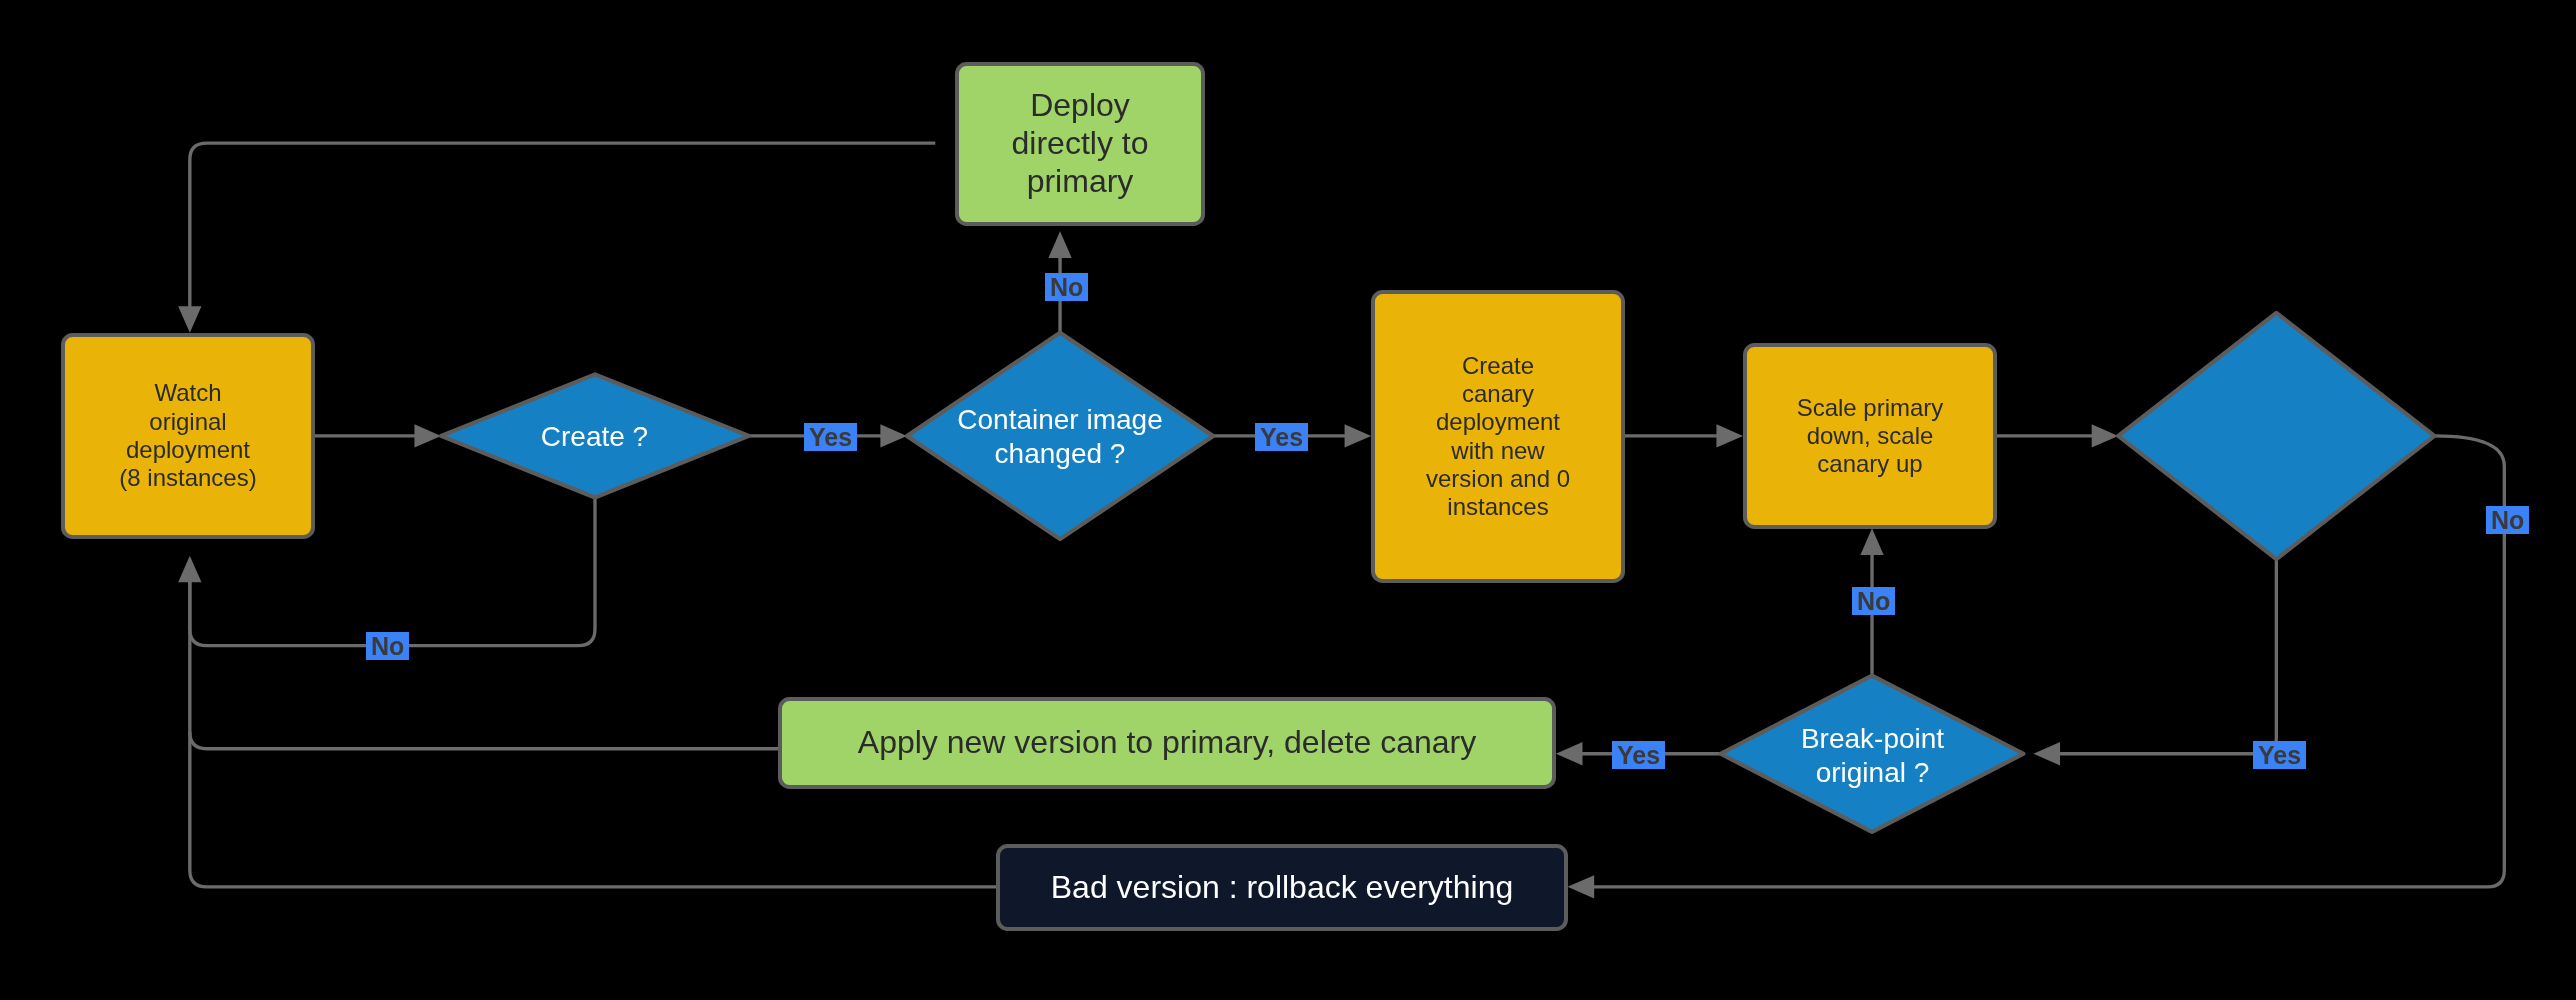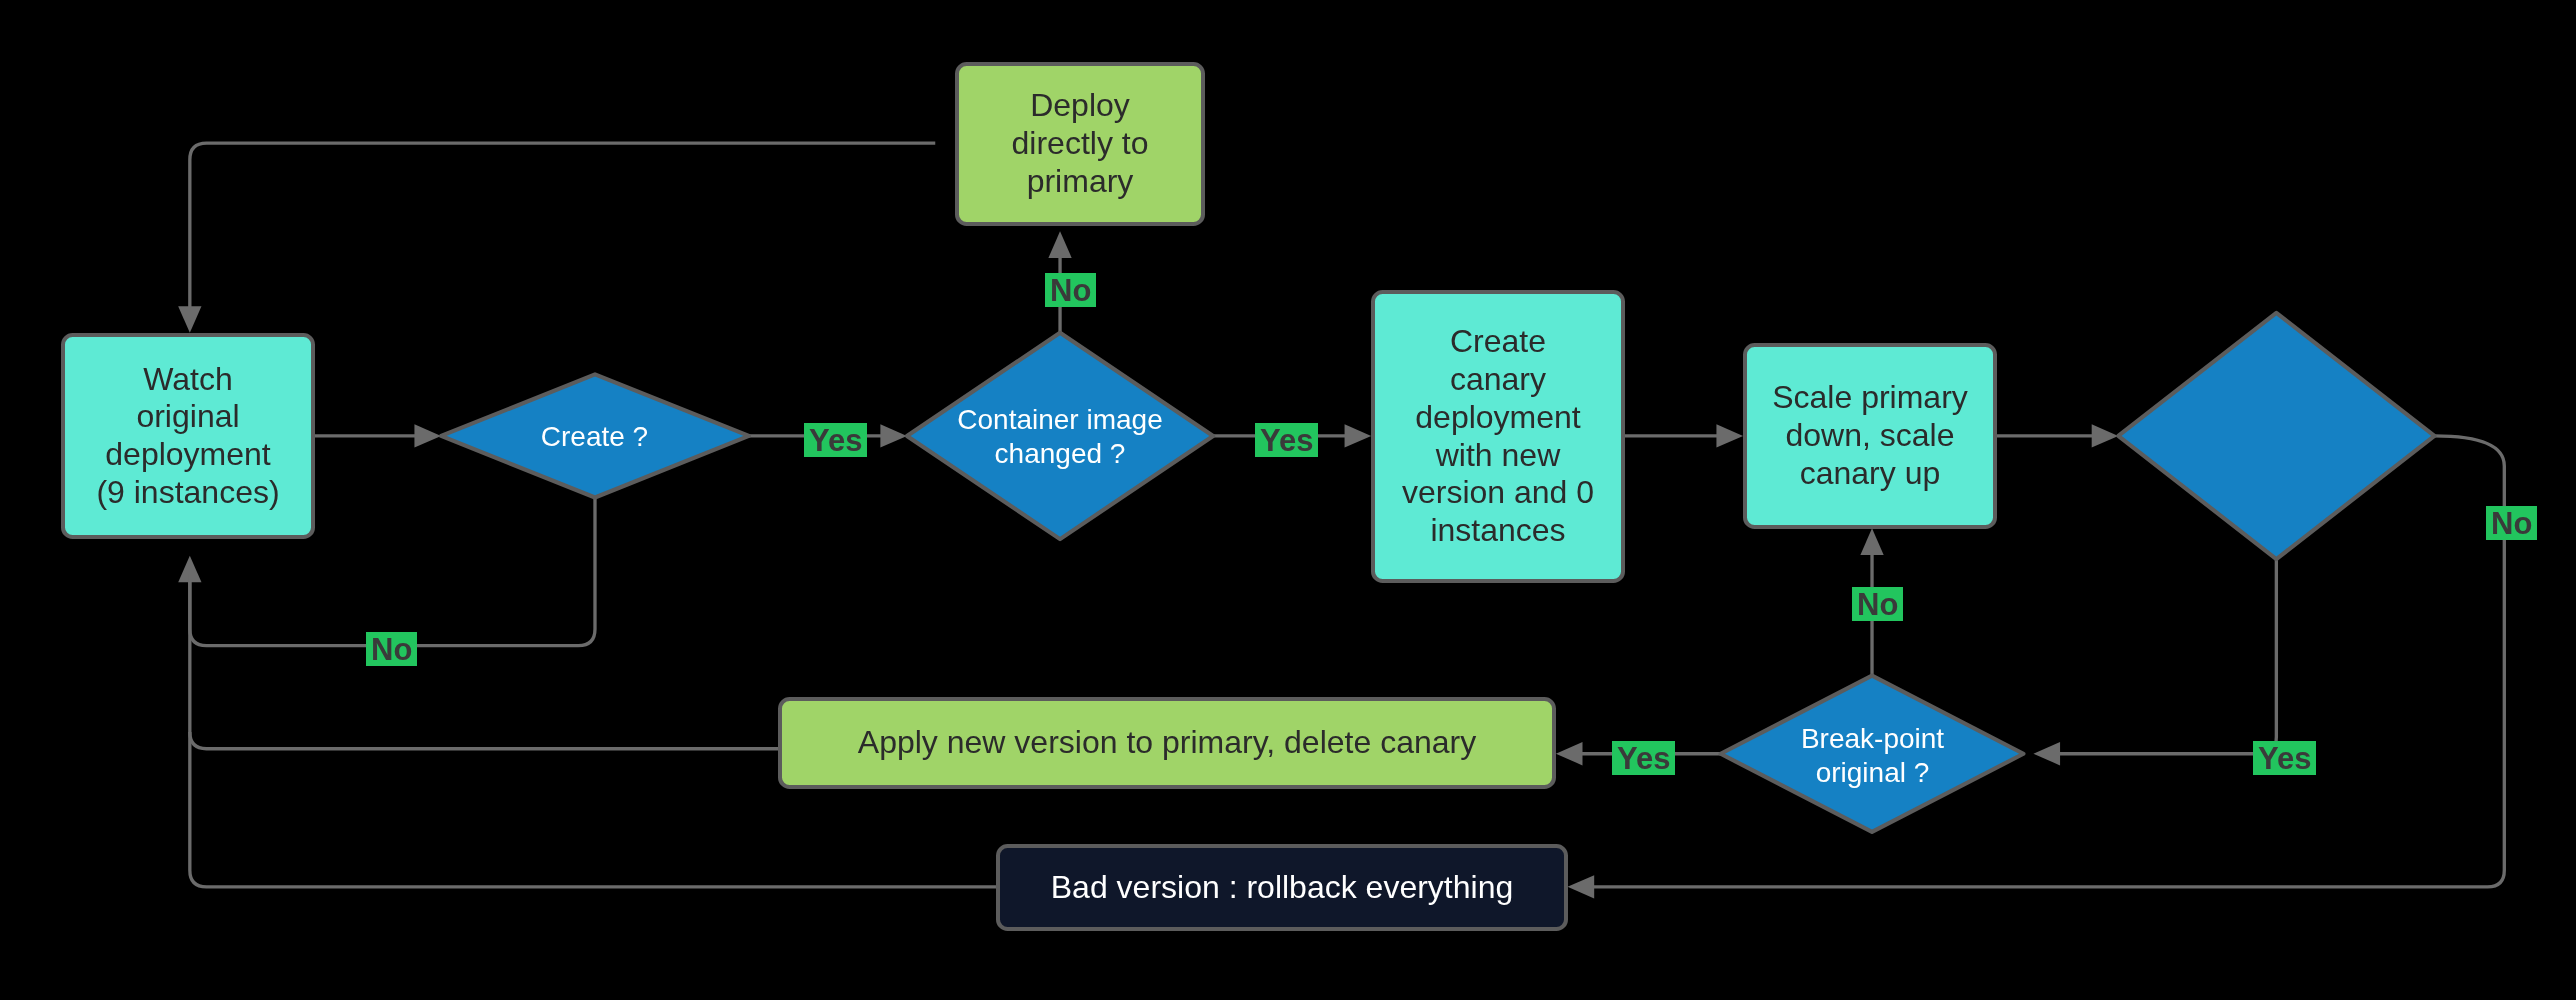--- a/index.html
+++ b/index.html
@@ -43,23 +43,23 @@
     box-sizing: border-box;
     display: flex;
     align-items: center;
     justify-content: center;
     text-align: center;
     border: 4.2px solid #5c5c5c;
     border-radius: 11.6px;
     line-height: 1.18;
   }
   .node-process {
-    background: #5eead4;
+    background: #eab308;
     color: #2b2b2b;
-    font-size: 32px;
+    font-size: 24px;
   }
   .node-success {
     background: #a0d468;
     color: #2b2b2b;
     font-size: 32px;
   }
   .node-danger {
     background: #0f172a;
     color: #ffffff;
     font-size: 32px;
@@ -80,25 +80,25 @@
     text-align: center;
     color: #ffffff;
     font-size: 28px;
     line-height: 1.2;
     white-space: pre-line;
     pointer-events: none;
   }
   .edge-label {
     position: absolute;
     color: #3a3a3a;
-    font-size: 31px;
+    font-size: 25px;
     font-weight: bold;
     line-height: 1;
     white-space: nowrap;
-    background: #22c55e;
+    background: #3b82f6;
     padding: 1.7px 5px;
   }
   .diamond-shape {
     fill: #1581c4;
     stroke: #5c5c5c;
     stroke-width: 5;
     stroke-linejoin: round;
   }
 </style>
 </head>
@@ -179,21 +179,21 @@
     <polygon class="diamond-shape" points="530,524 715,450 900,524 715,598"></polygon>
     <polygon class="diamond-shape" points="1090,524 1274,400 1458,524 1274,648"></polygon>
     <polygon class="diamond-shape" points="2546,524 2736,376 2926,524 2736,672"></polygon>
     <polygon class="diamond-shape" points="2068,906 2250,812 2432,906 2250,1000"></polygon>
   </svg>
 
   <div class="node node-process" style="left:61px; top:333px; width:254px; height:206px;">
     <span class="node-label">Watch
 original
 deployment
-(9 instances)</span>
+(8 instances)</span>
   </div>
 
   <div class="node node-success" style="left:935px; top:62px; width:250px; height:164px;margin-left:20px;">
     <span class="node-label">Deploy
 directly to
 primary</span>
   </div>
 
   <div class="node node-process" style="left:1371px; top:290px; width:254px; height:293px;">
     <span class="node-label">Create

